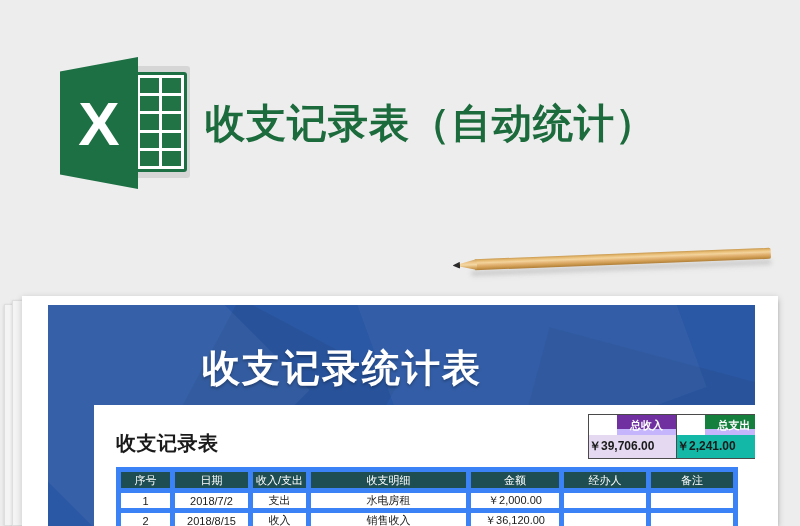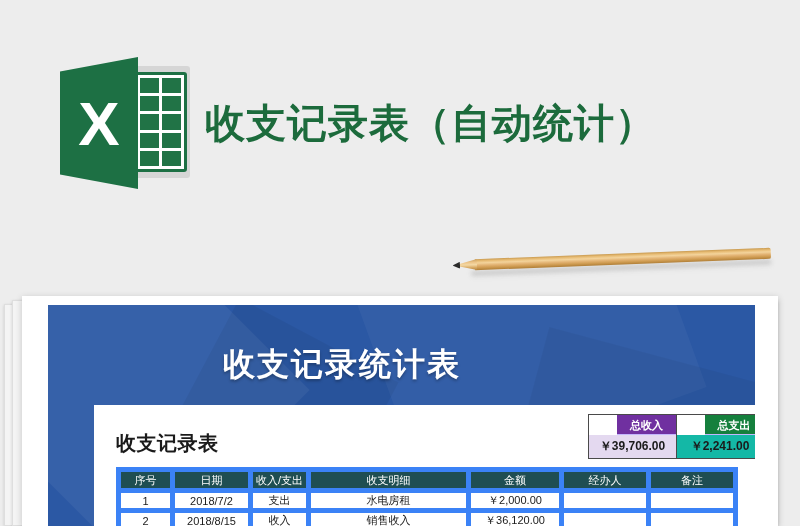--- a/index.html
+++ b/index.html
@@ -181,21 +181,21 @@
     transform: rotate(15deg);
     background: rgba(0,0,0,.045);
   }
 
   #doc-title {
     position: absolute;
     left: 0; top: 38px;
     width: 588px;
     text-align: center;
     color: #ffffff;
-    font-size: 32px;
+    font-size: 38px;
     font-weight: bold;
     letter-spacing: 2px;
     text-shadow: 0 2px 3px rgba(0,0,0,.28);
     white-space: nowrap;
   }
 
   
   #content-card {
     position: absolute;
     left: 46px; top: 100px;
@@ -223,29 +223,29 @@
   }
   .sum-col { width: 87px; }
   .sum-col + .sum-col { border-left: 1px solid #4a4a4a; }
   .sum-head {
     height: 20px;
     line-height: 20px;
     text-align: center;
     font-size: 11px;
     font-weight: bold;
     color: #ffffff;
-    border-bottom: 1px solid #c4b5fd;
+    border-bottom: 6px solid #c4b5fd;
     margin-left: 28px;
   }
   .sum-head.income  { background: #7030a0; }
   .sum-head.expense { background: #15803d; }
   .sum-val {
     height: 23px;
     line-height: 23px;
-    text-align: center;
+    text-align: left;
     font-size: 12px;
     font-weight: bold;
     color: #1a1a1a;
   }
   .sum-val.income  { background: #e4d9f0; }
   .sum-val.expense { background: #14b8a6; }
 
   
   #data-table {
     position: absolute;

